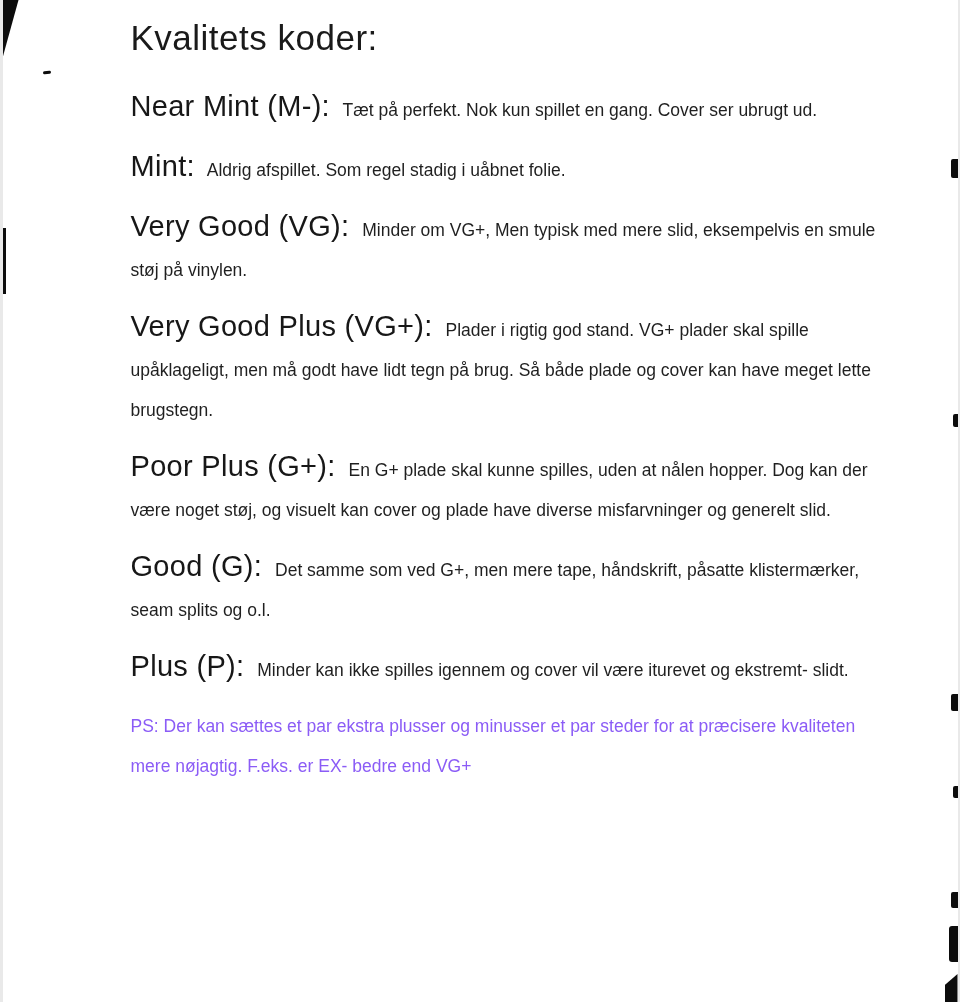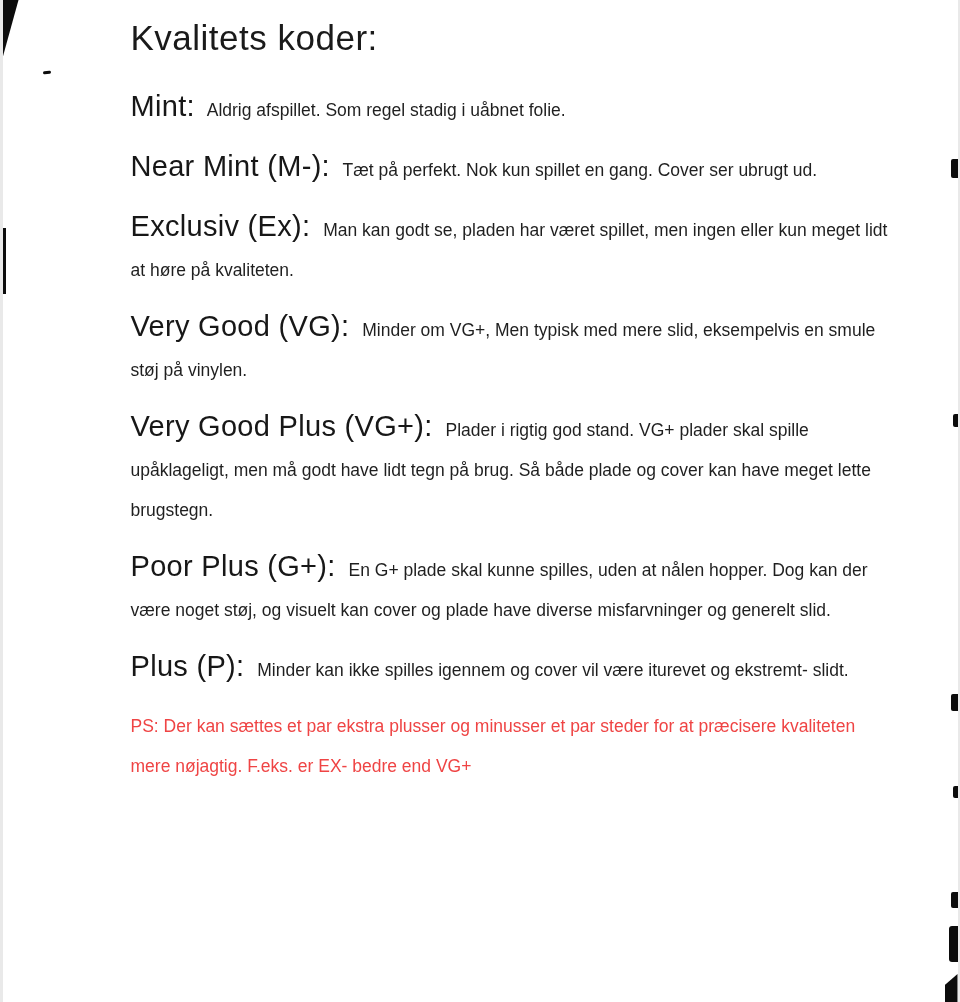--- a/index.html
+++ b/index.html
@@ -41,21 +41,21 @@
     color: #171717;
     white-space: nowrap;
   }
   span.desc {
     color: #1f1f1f;
   }
   p.ps {
     margin: 4px 0 0 0;
     font-size: 17.5px;
     line-height: 40px;
-    color: #ef4444;
+    color: #8b5cf6;
   }
   
   .artifact { position: absolute; background: #0c0c0c; }
   .art-corner-tl {
     top: 0; left: 0; width: 16px; height: 58px;
     clip-path: polygon(0 0, 100% 0, 0 100%);
   }
   .art-dash { top: 71px; left: 40px; width: 8px; height: 3px; border-radius: 2px; transform: rotate(-8deg); }
   .art-left-line { top: 228px; left: 0; width: 3px; height: 66px; }
   .art-r1 { top: 159px; right: 0; width: 7px; height: 19px; border-radius: 2px 0 0 2px; }
@@ -69,49 +69,49 @@
 </head>
 <body>
 
 <div class="page">
 
   <div class="doc">
 
     <h1 class="title">Kvalitets koder:</h1>
 
     <p class="entry">
-      <span class="term">Mint:</span>
-      <span class="desc">Aldrig afspillet. Som regel stadig i uåbnet folie.</span>
-    </p>
-
-    <p class="entry">
       <span class="term">Near Mint (M-):</span>
       <span class="desc">Tæt på perfekt. Nok kun spillet en gang. Cover ser ubrugt ud.</span>
     </p>
 
     <p class="entry">
-      <span class="term">Exclusiv (Ex):</span>
-      <span class="desc">Man kan godt se, pladen har været spillet, men ingen eller kun meget lidt at høre på kvaliteten.</span>
+      <span class="term">Mint:</span>
+      <span class="desc">Aldrig afspillet. Som regel stadig i uåbnet folie.</span>
     </p>
+
 
     <p class="entry">
       <span class="term">Very Good (VG):</span>
       <span class="desc">Minder om VG+, Men typisk med mere slid, eksempelvis en smule støj på vinylen.</span>
     </p>
 
     <p class="entry">
       <span class="term">Very Good Plus (VG+):</span>
       <span class="desc">Plader i rigtig god stand. VG+ plader skal spille upåklageligt, men må godt have lidt tegn på brug. Så både plade og cover kan have meget lette brugstegn.</span>
     </p>
 
     <p class="entry">
       <span class="term">Poor Plus (G+):</span>
       <span class="desc">En G+ plade skal kunne spilles, uden at nålen hopper. Dog kan der være noget støj, og visuelt kan cover og plade have diverse misfarvninger og generelt slid.</span>
     </p>
 
+    <p class="entry">
+      <span class="term">Good (G):</span>
+      <span class="desc">Det samme som ved G+, men mere tape, håndskrift, påsatte klistermærker, seam splits og o.l.</span>
+    </p>
 
 
     <p class="entry">
       <span class="term">Plus (P):</span>
       <span class="desc">Minder kan ikke spilles igennem og cover vil være iturevet og ekstremt- slidt.</span>
     </p>
 
     <p class="ps">PS: Der kan sættes et par ekstra plusser og minusser et par steder for at præcisere kvaliteten mere nøjagtig. F.eks. er EX- bedre end VG+</p>
 
   </div>

